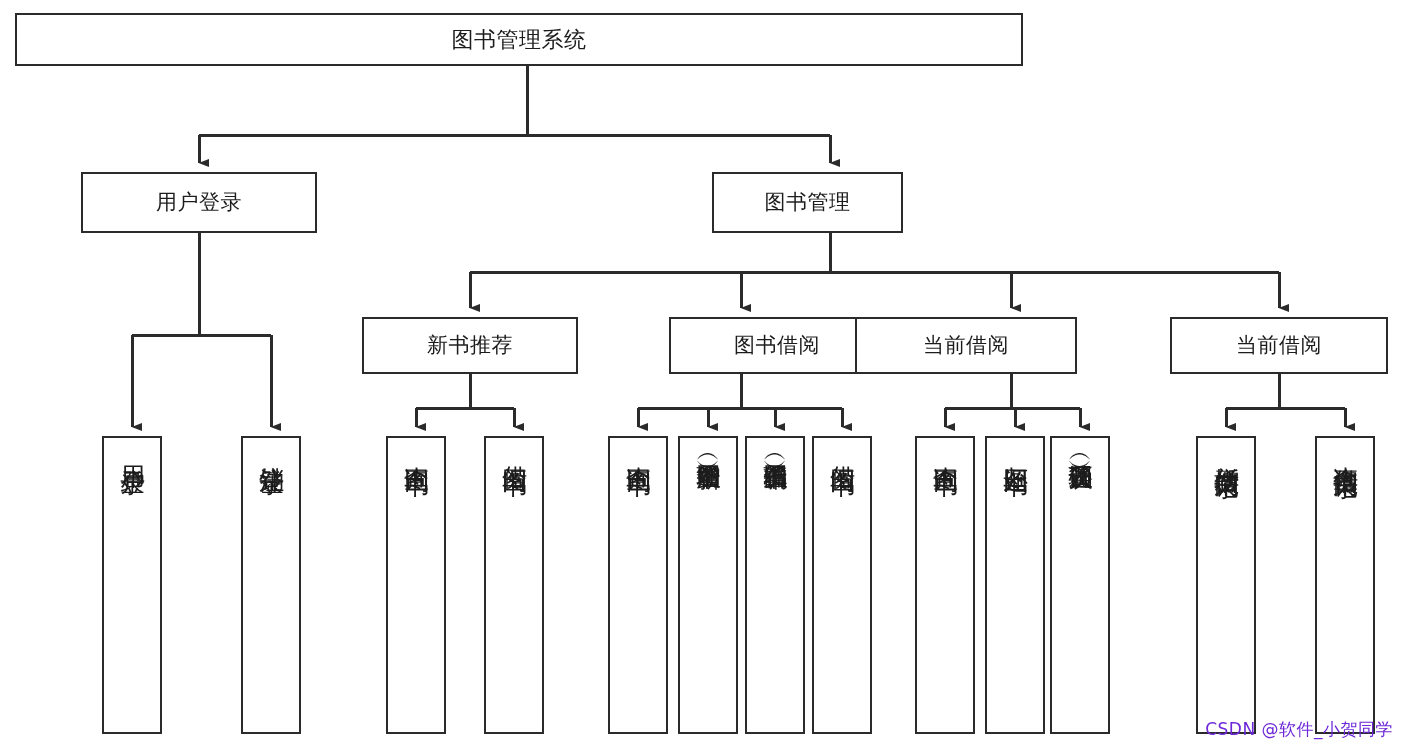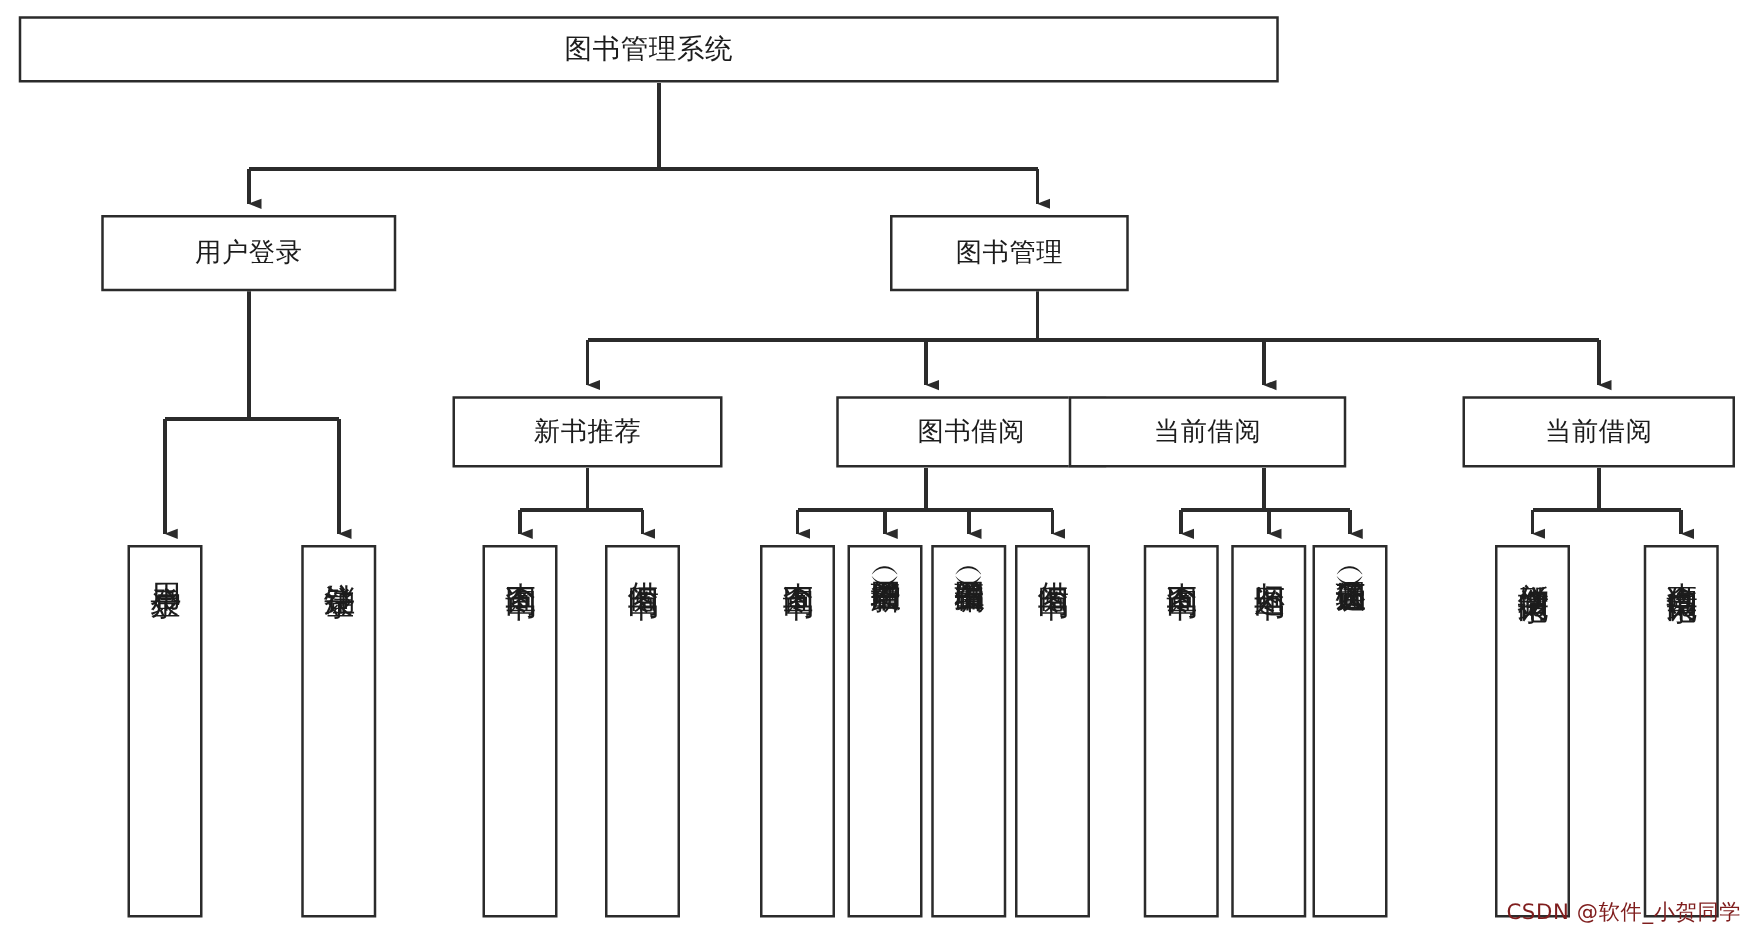--- a/index.html
+++ b/index.html
@@ -92,21 +92,21 @@
   }
   .node.leaf.tall-text .node-label {
     font-size: 24px;
     letter-spacing: 0px;
   }
   .watermark {
     position: absolute;
     right: 12px;
     bottom: 6px;
     font-size: 17px;
-    color: #7f1d1d;
+    color: #6d28d9;
     letter-spacing: 0.5px;
     white-space: nowrap;
     z-index: 5;
     font-family: "DejaVu Sans", "Liberation Sans", sans-serif;
   }
 </style>
 </head>
 <body>
 
 <div id="diagram-root">

